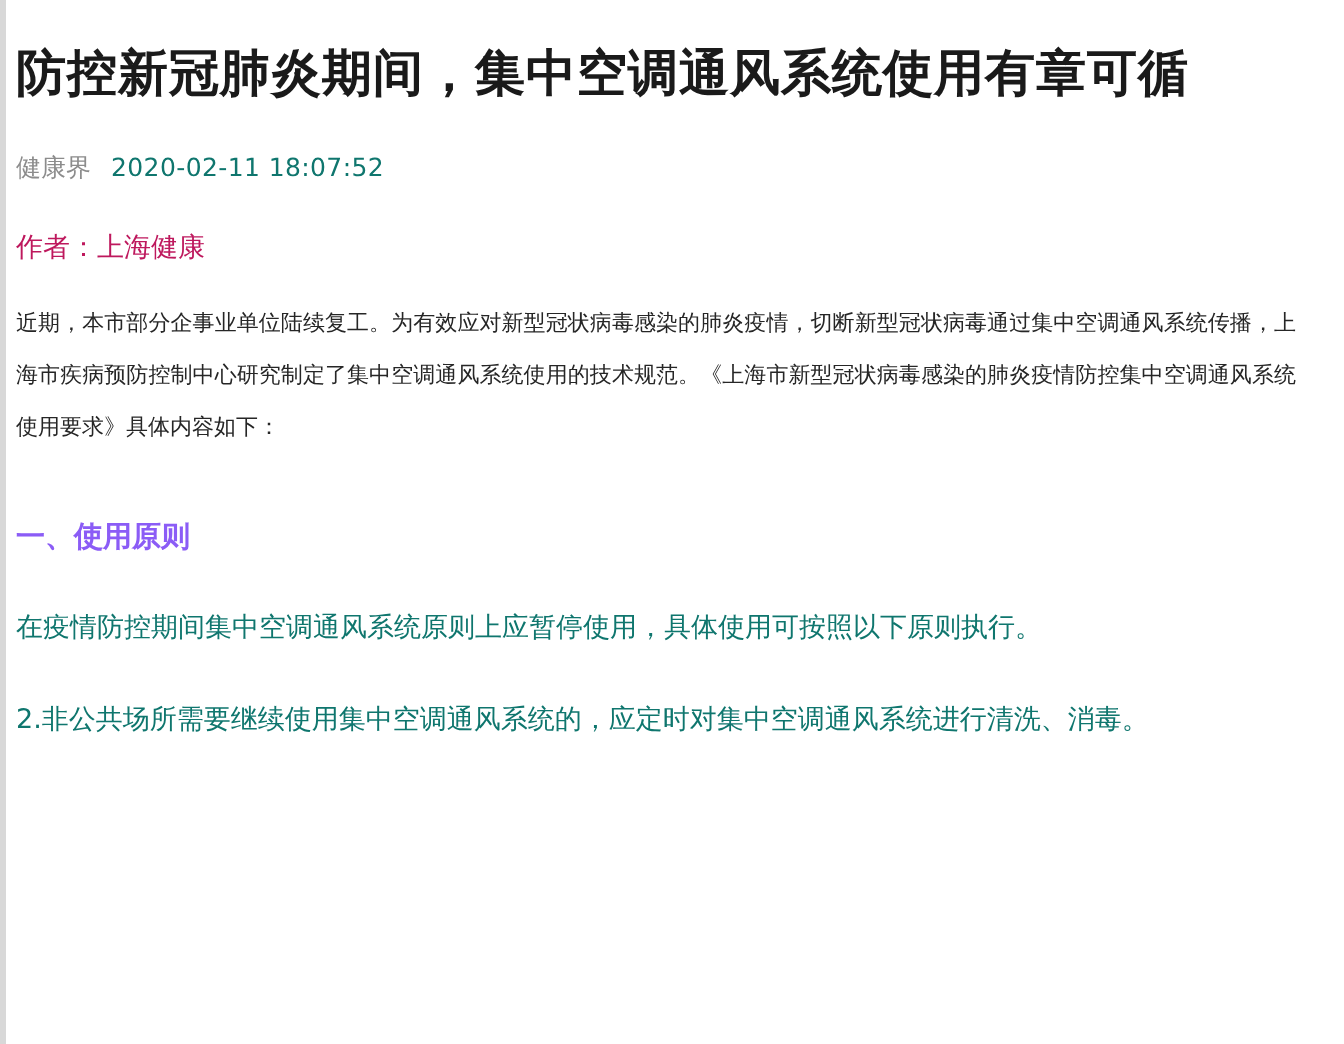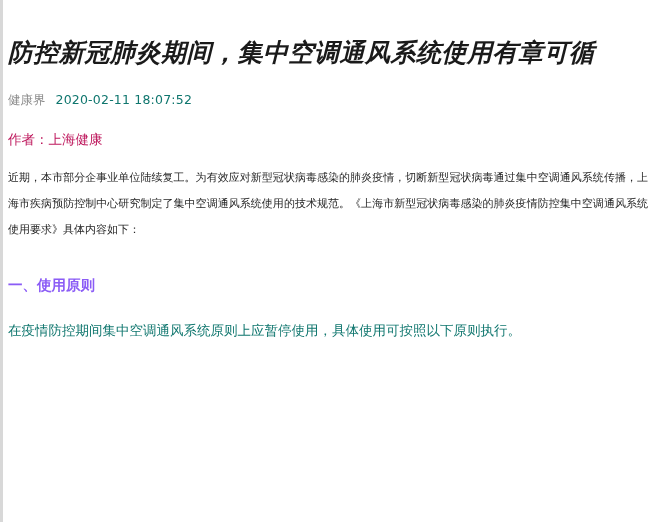--- a/index.html
+++ b/index.html
@@ -33,23 +33,22 @@
     left: 8px;
     top: 0;
     right: 8px;
   }
   .article-title {
     font-size: 25px;
     line-height: 34px;
     font-weight: bold;
     color: #1a1a1a;
     letter-spacing: 0.5px;
-    margin: 36px 0 0 0;
+    margin: 20px 0 0 0;
     padding: 0 18px 0 0;
-    font-style: italic;
   }
   .meta-row {
     margin-top: 22px;
     font-size: 12.5px;
     color: #8c8c8c;
     display: flex;
     align-items: flex-start;
     gap: 10px;
   }
   .meta-source {
@@ -106,15 +105,16 @@
 
     <div class="author-row">作者：上海健康</div>
 
     <p class="body-para">近期，本市部分企事业单位陆续复工。为有效应对新型冠状病毒感染的肺炎疫情，切断新型冠状病毒通过集中空调通风系统传播，上海市疾病预防控制中心研究制定了集中空调通风系统使用的技术规范。《上海市新型冠状病毒感染的肺炎疫情防控集中空调通风系统使用要求》具体内容如下：</p>
 
     <h2 class="section-heading">一、使用原则</h2>
 
     <p class="list-para">在疫情防控期间集中空调通风系统原则上应暂停使用，具体使用可按照以下原则执行。</p>
 
 
+    <p class="list-para">2.非公共场所需要继续使用集中空调通风系统的，应定时对集中空调通风系统进行清洗、消毒。</p>
 
   </div>
 </div>
 
 </body></html>

